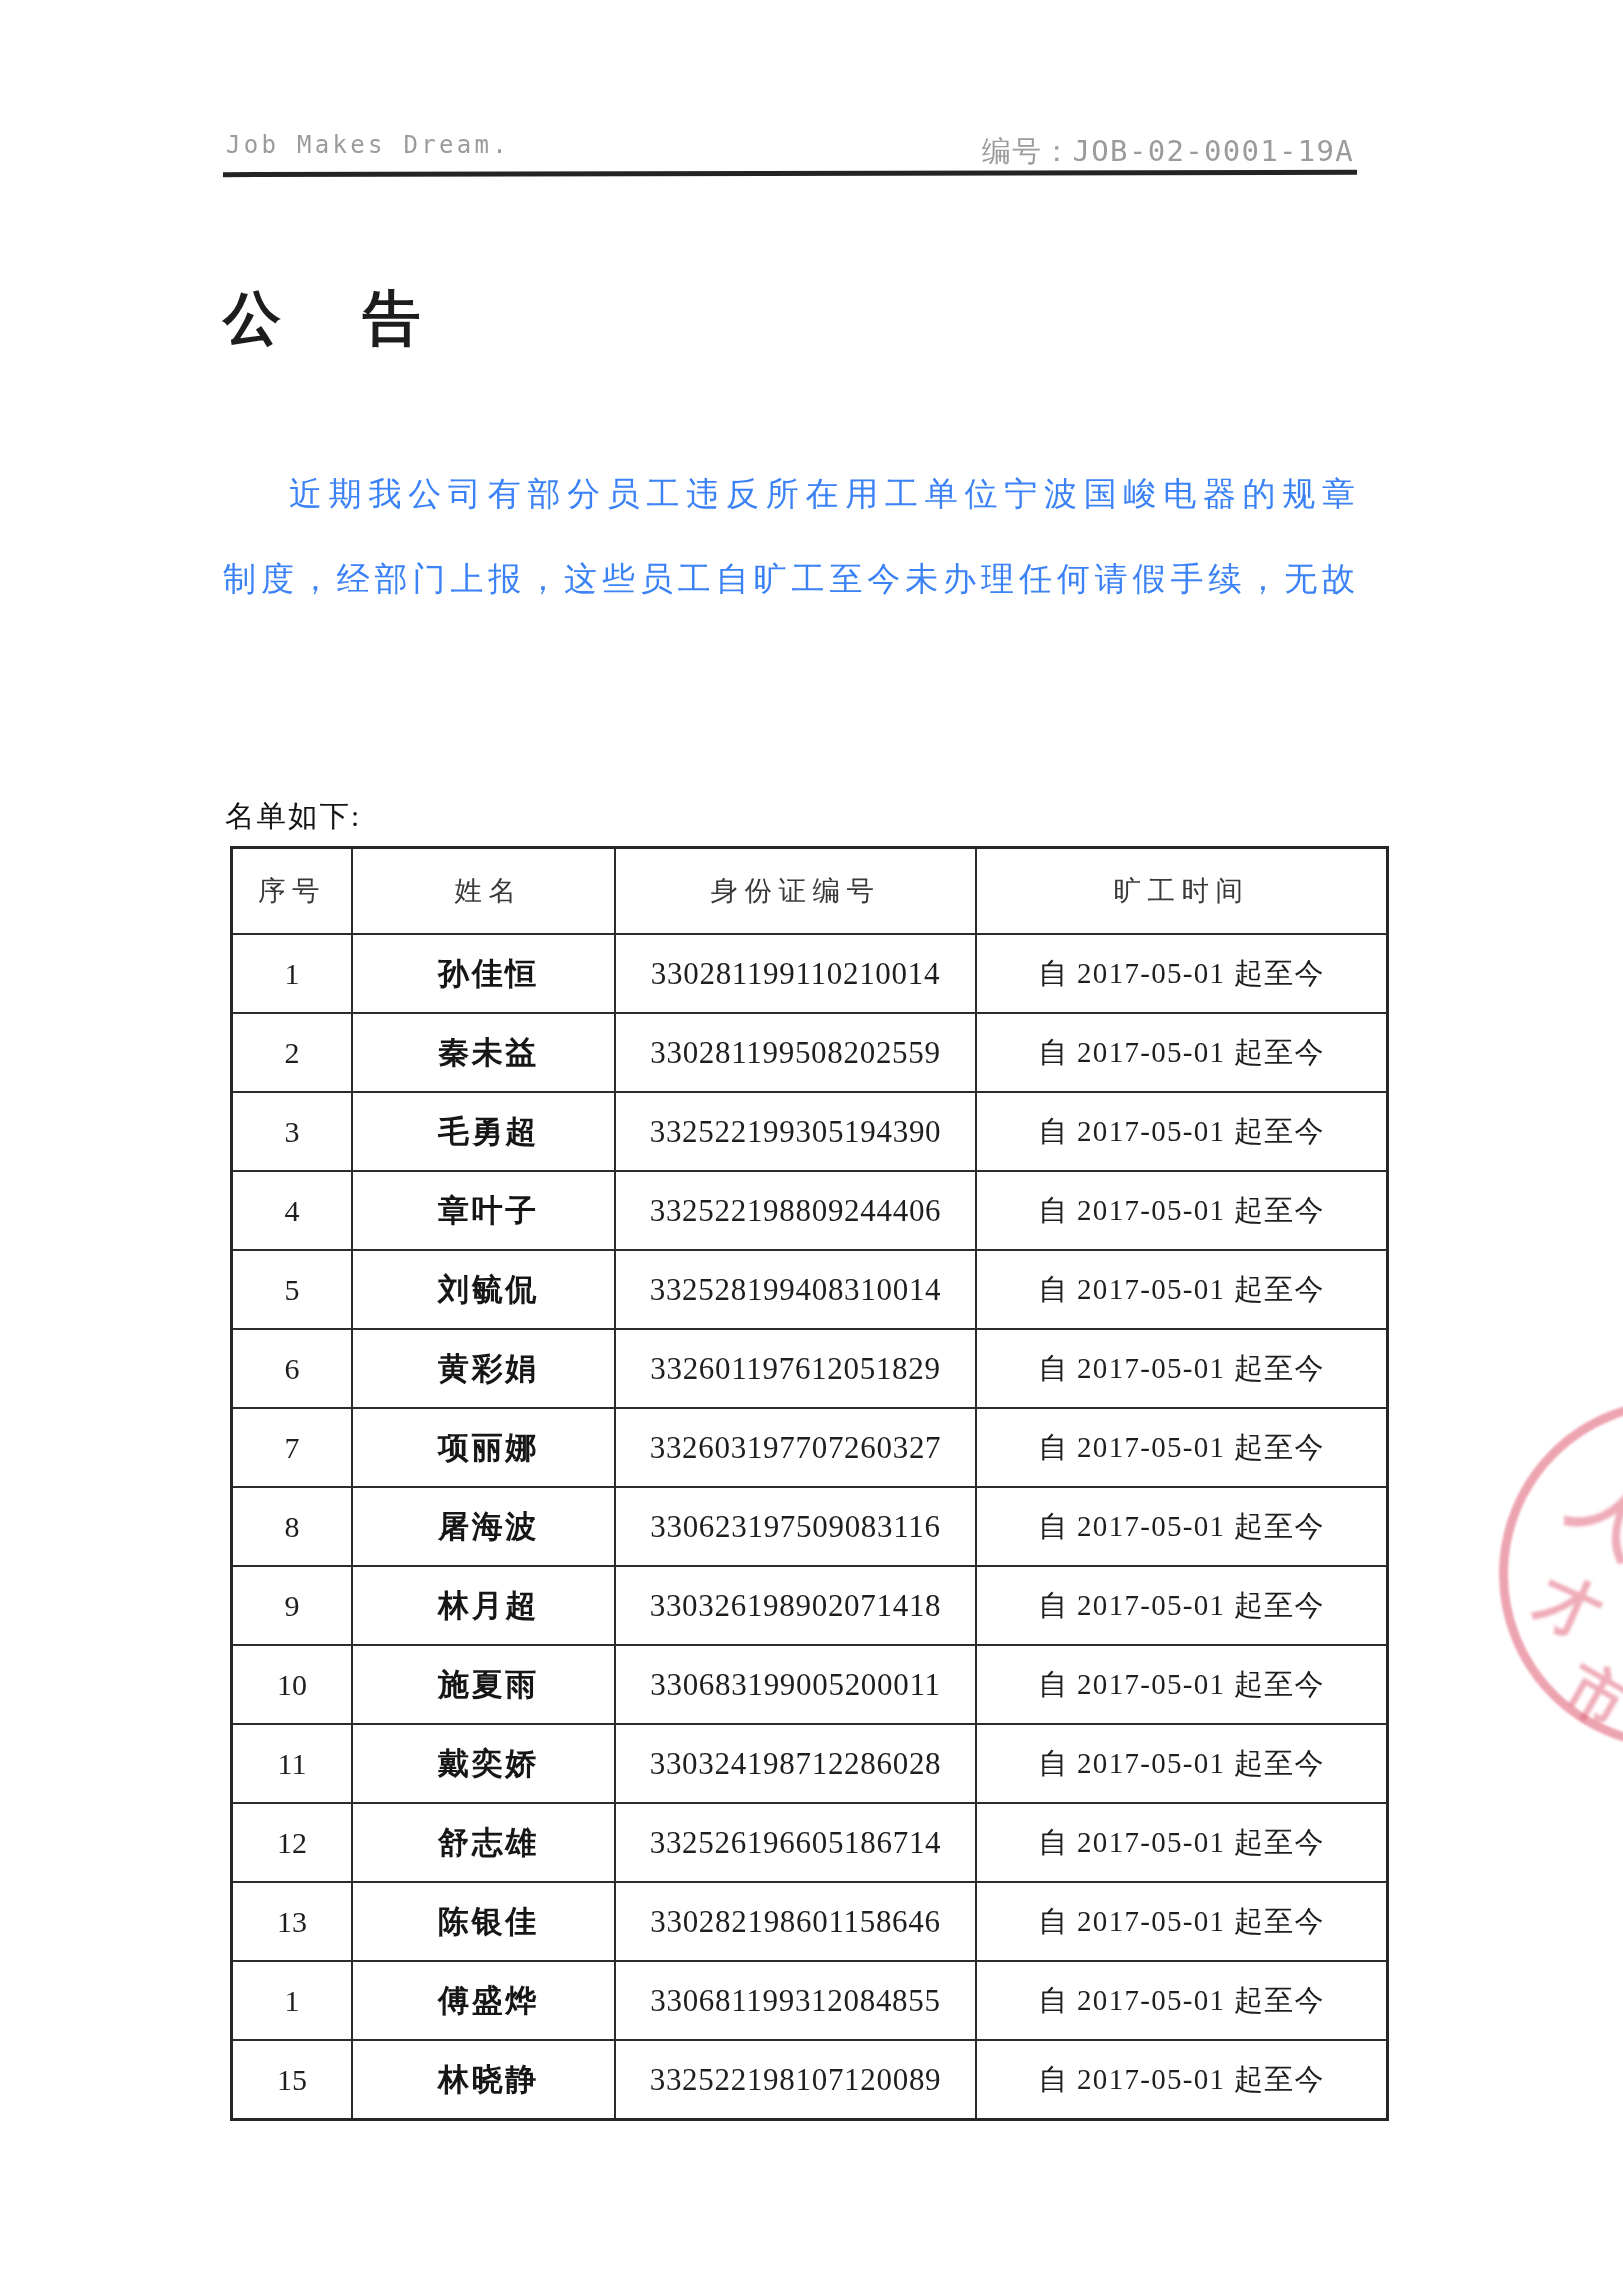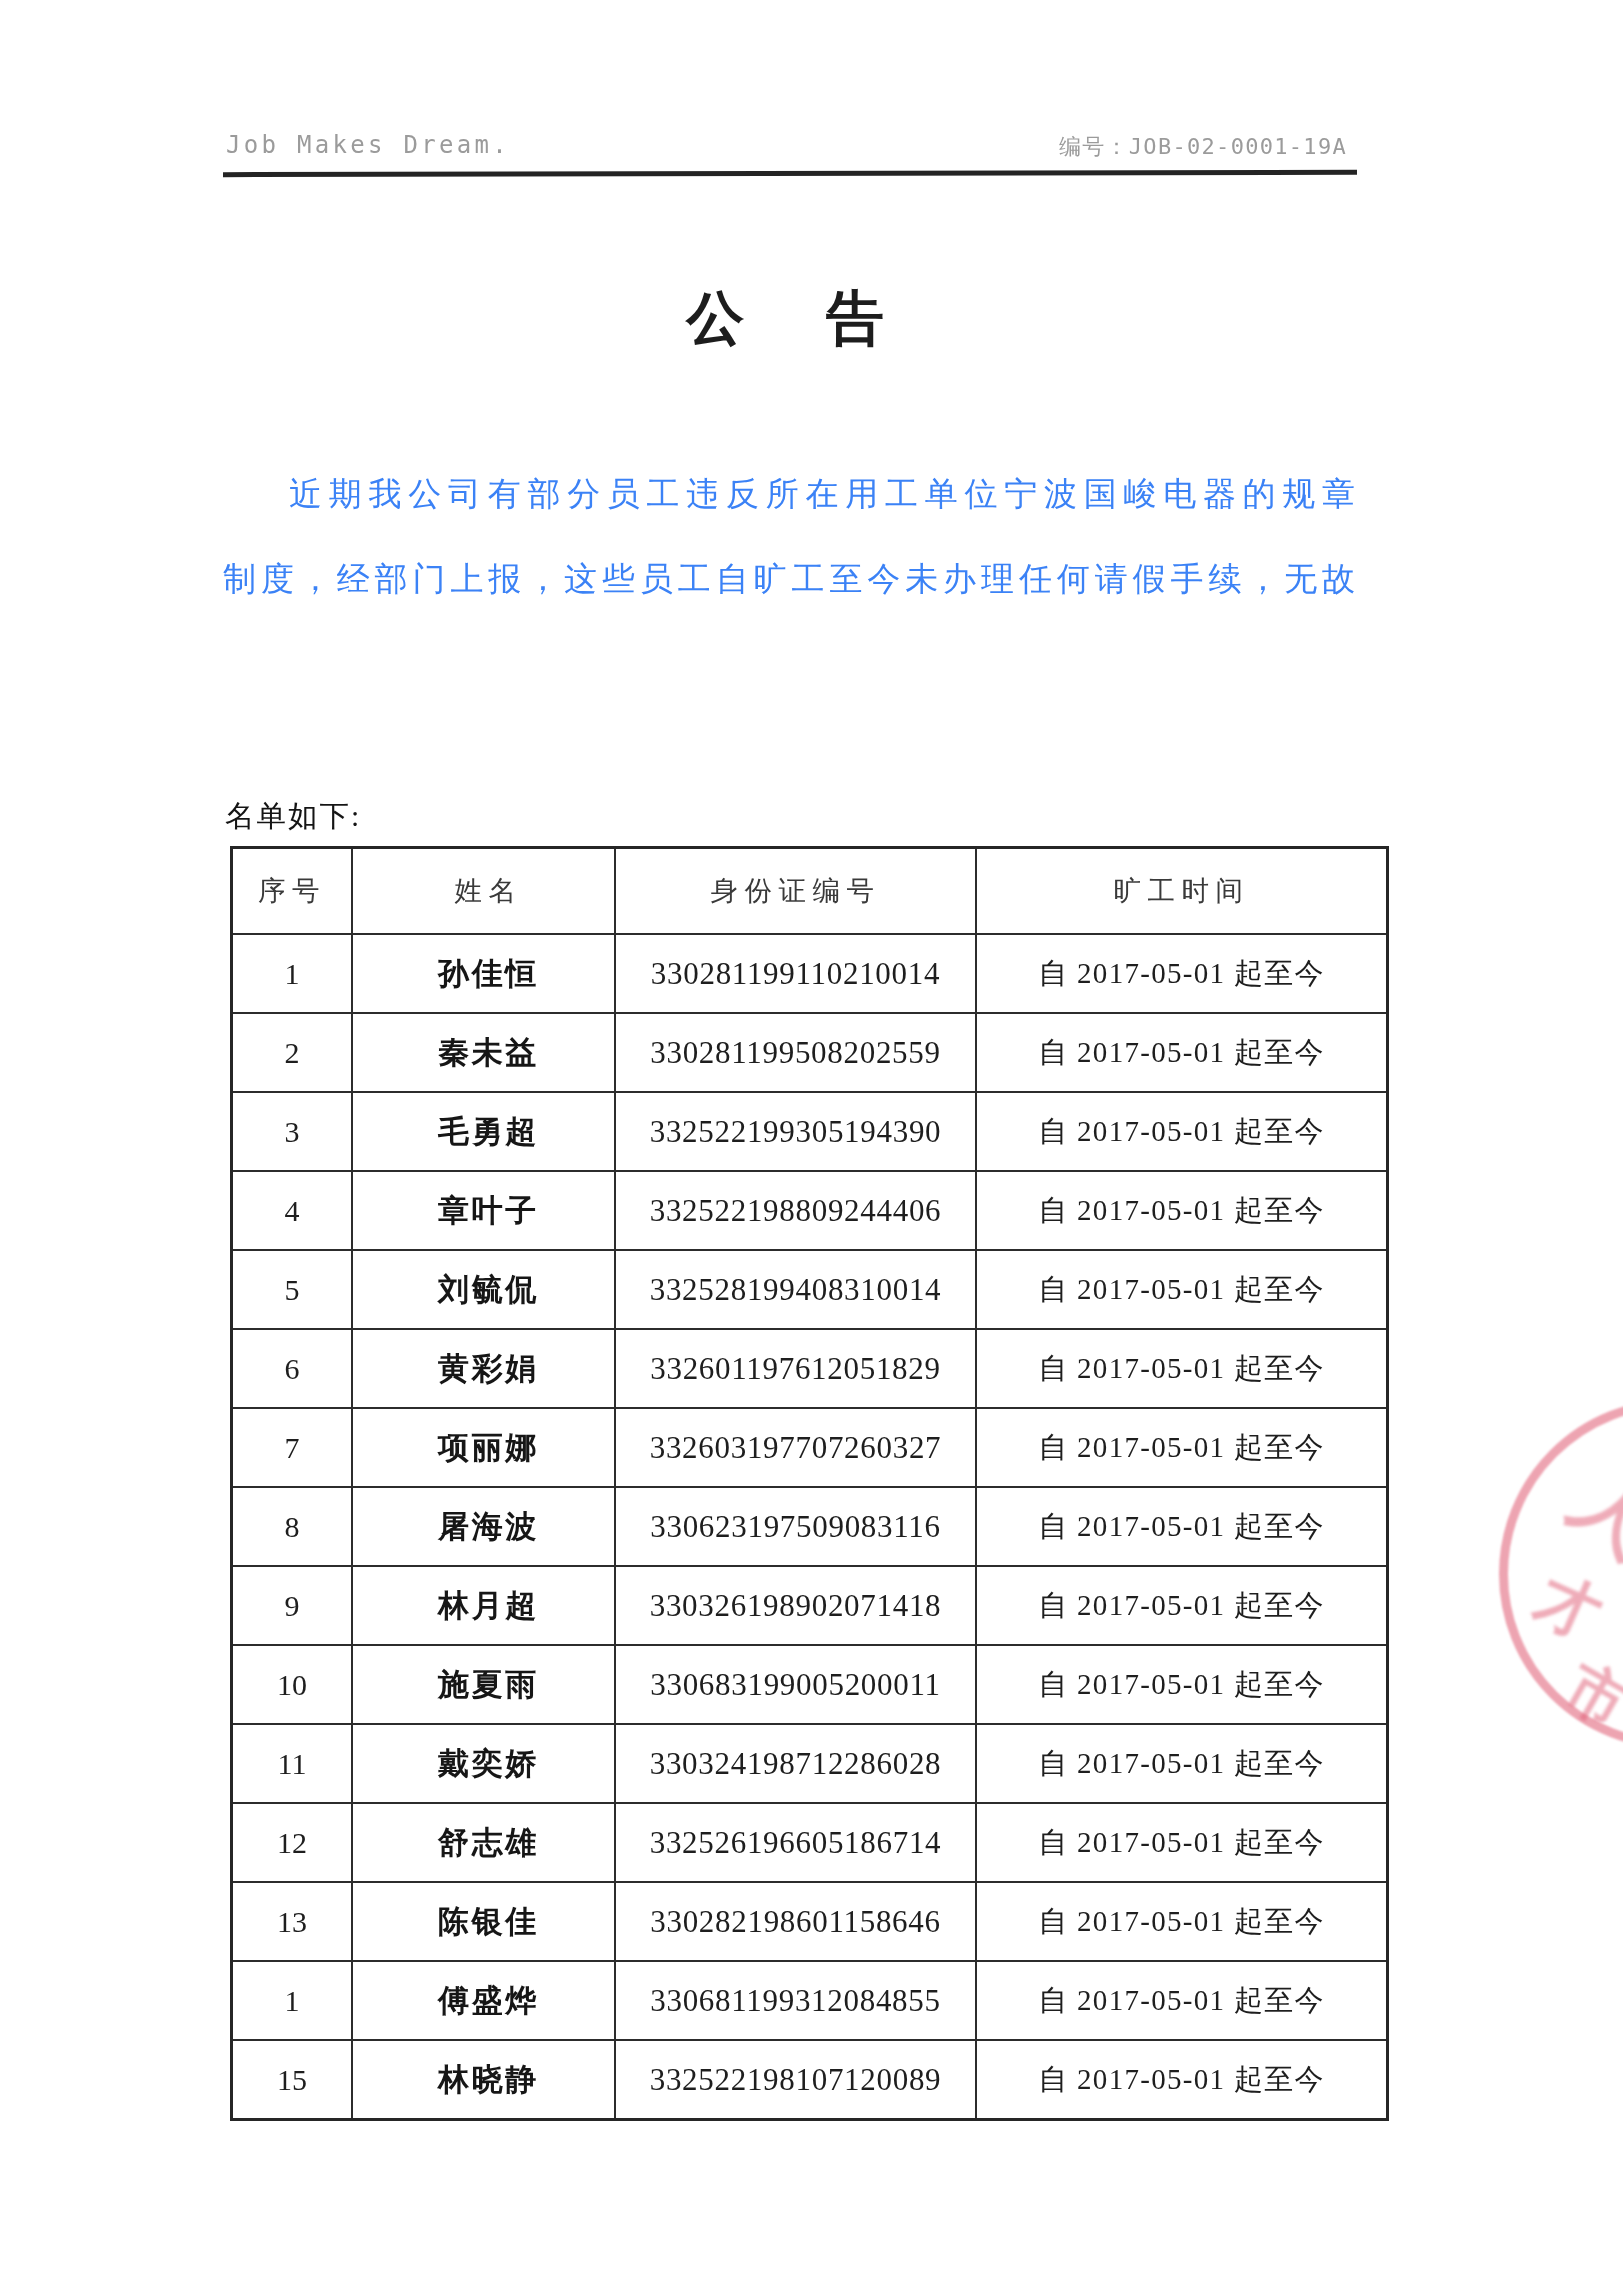--- a/index.html
+++ b/index.html
@@ -12,34 +12,33 @@
     color: #222;
   }
 
   
   .hdr-left {
     position: absolute; left: 226px; top: 131px;
     font-family: "DejaVu Sans Mono", "Liberation Mono", monospace;
     font-size: 24px; color: #9b9b9b; letter-spacing: 3.3px;
   }
   .hdr-right {
-    position: absolute; right: 276px; top: 132px;
+    position: absolute; right: 269px; top: 132px;
     font-family: "DejaVu Sans Mono", "Liberation Mono", monospace;
-    font-size: 22px; color: #9b9b9b; letter-spacing: 1.3px;
+    font-size: 29px; color: #9b9b9b; letter-spacing: 1.3px;
   }
   .hdr-rule {
     position: absolute; left: 223px; top: 171px;
     width: 1134px; height: 4.6px; background: #242424;
     transform: rotate(-0.12deg);
   }
 
   
   .doc-title {
     position: absolute; left: 223px; top: 280px; width: 1136px;
-    text-align: center;
     font-size: 58px; font-weight: 700; color: #1d1d1d;
     letter-spacing: 11.8px;
   }
 
   
   .doc-body {
     position: absolute; left: 223px; top: 452px; width: 1136px;
     font-size: 33px; color: #3b82f6; letter-spacing: 3.9px;
   }
   .body-line {

